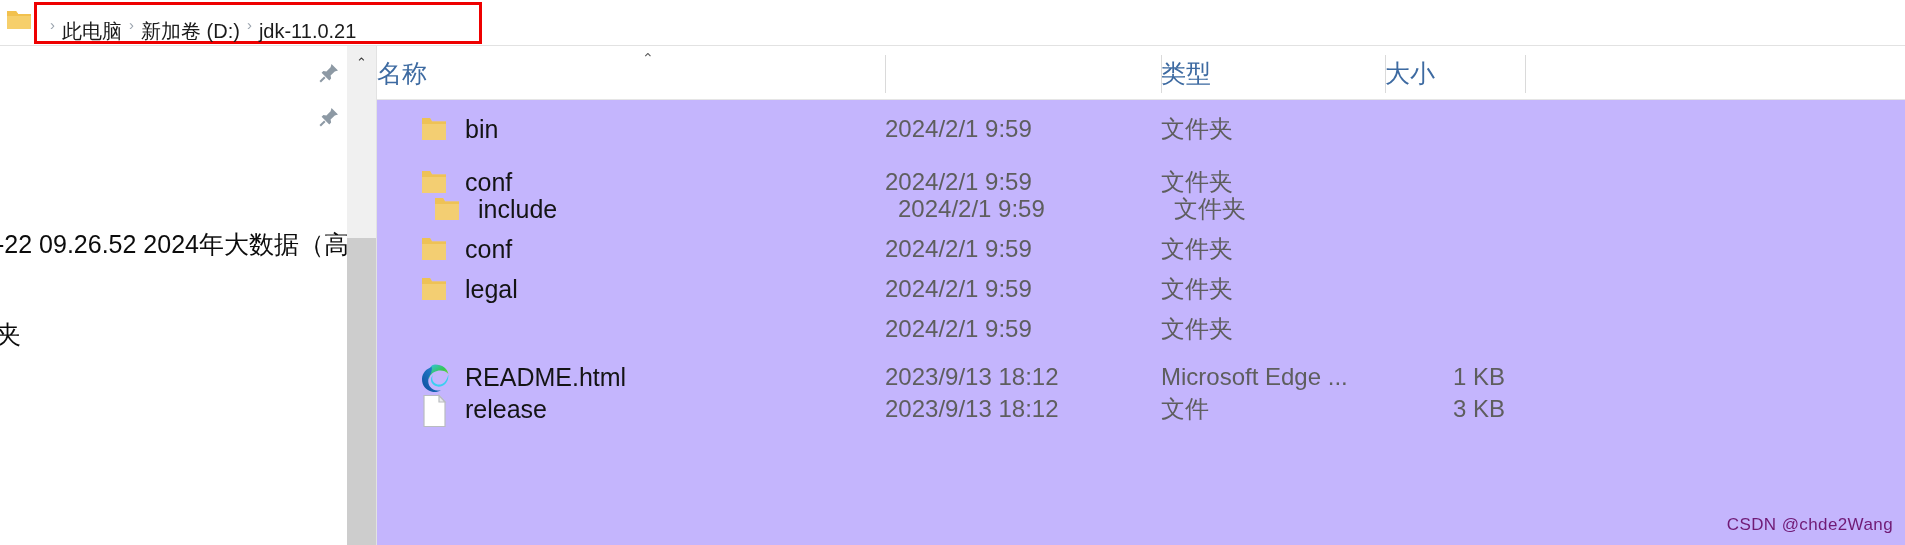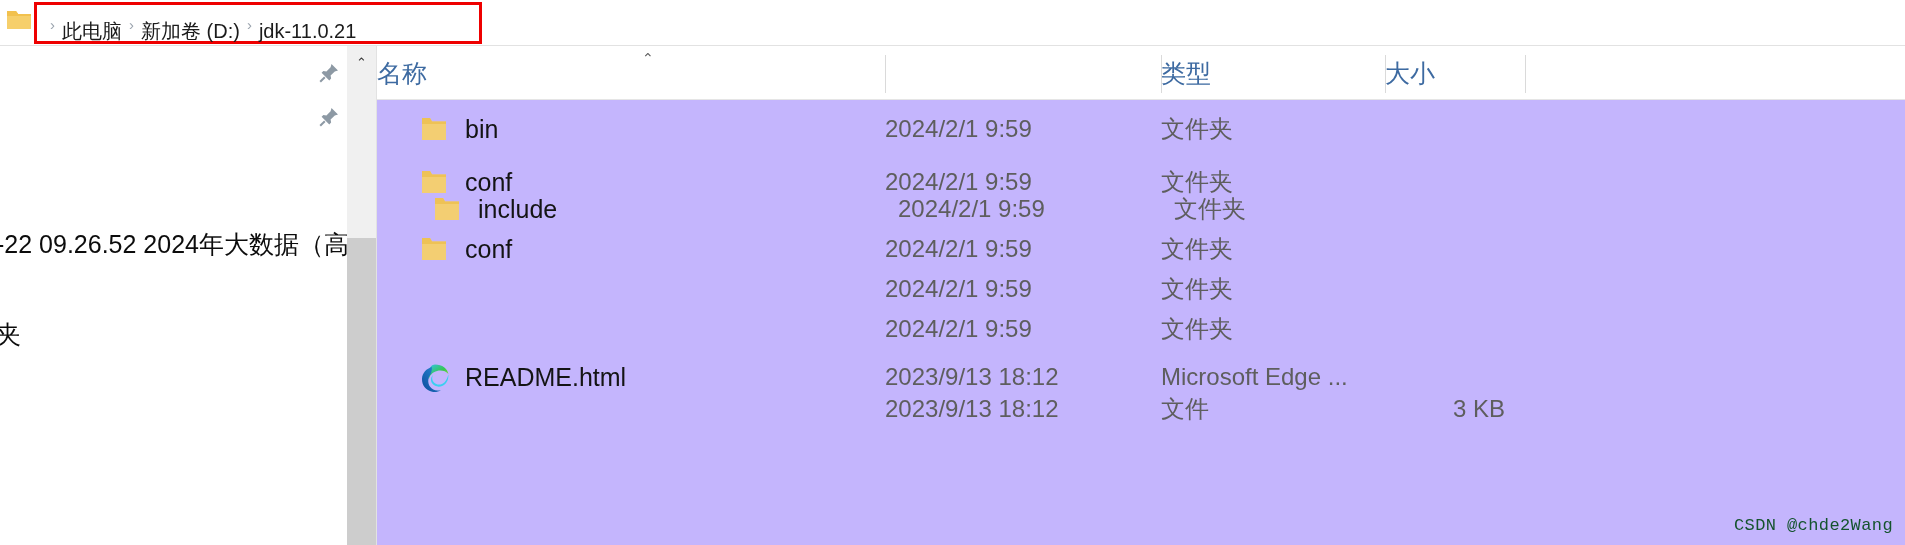--- a/index.html
+++ b/index.html
@@ -152,22 +152,22 @@
   }
 
   
   .folder-ic { width: 30px; height: 30px; }
   .doc-ic { width: 30px; height: 34px; }
   .edge-ic { width: 32px; height: 32px; }
 
   
   .watermark {
     position: absolute; right: 12px; bottom: 10px;
-    font-size: 17px; color: #14532d;
-    font-family: Liberation Mono, monospace;
+    font-size: 17px; color: #701a75;
+    font-family: Liberation Sans, sans-serif;
     letter-spacing: 0.4px;
   }
 </style>
 </head>
 <body>
 
 <div id="root">
 
   <div class="addressbar">
 
@@ -291,20 +291,29 @@
             </svg>
         </span>
         <span class="row-name-text">conf</span>
       </div>
       <div class="cell-date">2024/2/1 9:59</div>
       <div class="cell-type">文件夹</div>
       <div class="cell-size"></div>
     </div>
 
     <div class="file-row" style="top:169px;">
+      <div class="cell-name">
+        <span class="row-icon">
+          <svg class="folder-ic" viewBox="0 0 30 30">
+              <path d="M3 4 L11 4 L13 7.5 L27 7.5 L27 26 L3 26 Z" fill="#f3ce72"></path>
+              <path d="M3 4 L11 4 L13 7.5 L27 7.5 L27 10 L3 10 Z" fill="#eec256"></path>
+            </svg>
+        </span>
+        <span class="row-name-text">legal</span>
+      </div>
       <div class="cell-date">2024/2/1 9:59</div>
       <div class="cell-type">文件夹</div>
       <div class="cell-size"></div>
     </div>
 
     <div class="file-row" style="top:209px;">
       <div class="cell-date">2024/2/1 9:59</div>
       <div class="cell-type">文件夹</div>
       <div class="cell-size"></div>
     </div>
@@ -326,23 +335,33 @@
             </defs>
             <path d="M16 2.4c7.2 0 12.6 4.2 13.4 9.6-2.6-3.1-7-4.1-11.3-3.1-4.6 1.1-7.7 4.5-8.2 8.3-1.3-2.6-1.6-5.4-.6-8.1C10.6 5.3 13 2.4 16 2.4z" fill="url(#eg2)"></path>
             <path d="M29.3 12.5c.6 5-2 9.8-6.2 11.5-3.6 1.5-7.8.4-9.8-2.4-2-2.7-1.6-6.3.6-8.5-1.9 4.1.3 8.3 4.4 9.3 4.6 1.1 9.1-1.9 11-9.9z" fill="#3ad0f0"></path>
             <path d="M13 5.1C7.5 6.5 3.2 11.2 3.0 17.1c-.2 6.2 4.0 11.6 10.1 12.7 3.5.6 6.6-.2 8.8-1.9-2.3.9-5.2.9-7.6-.4-5.2-2.7-6.4-9.2-3.5-14C12 12 13 9.3 13 5.1z" fill="url(#eg1)"></path>
           </svg>
         </span>
         <span class="row-name-text">README.html</span>
       </div>
       <div class="cell-date">2023/9/13 18:12</div>
       <div class="cell-type">Microsoft Edge ...</div>
+      <div class="cell-size">1 KB</div>
     </div>
 
     <div class="file-row" style="top:289px;">
+      <div class="cell-name">
+        <span class="row-icon">
+          <svg class="doc-ic" viewBox="0 0 30 34">
+            <path d="M5 1.5 L20 1.5 L26 8 L26 32.5 L5 32.5 Z" fill="#ffffff" stroke="#b9bcc0" stroke-width="1.2"></path>
+            <path d="M20 1.5 L20 8 L26 8 Z" fill="#e8eaec" stroke="#b9bcc0" stroke-width="1.2"></path>
+          </svg>
+        </span>
+        <span class="row-name-text">release</span>
+      </div>
       <div class="cell-date">2023/9/13 18:12</div>
       <div class="cell-type">文件</div>
       <div class="cell-size">3 KB</div>
     </div>
 
   </div>
 
   <div class="watermark">CSDN @chde2Wang</div>
 
 </div>

